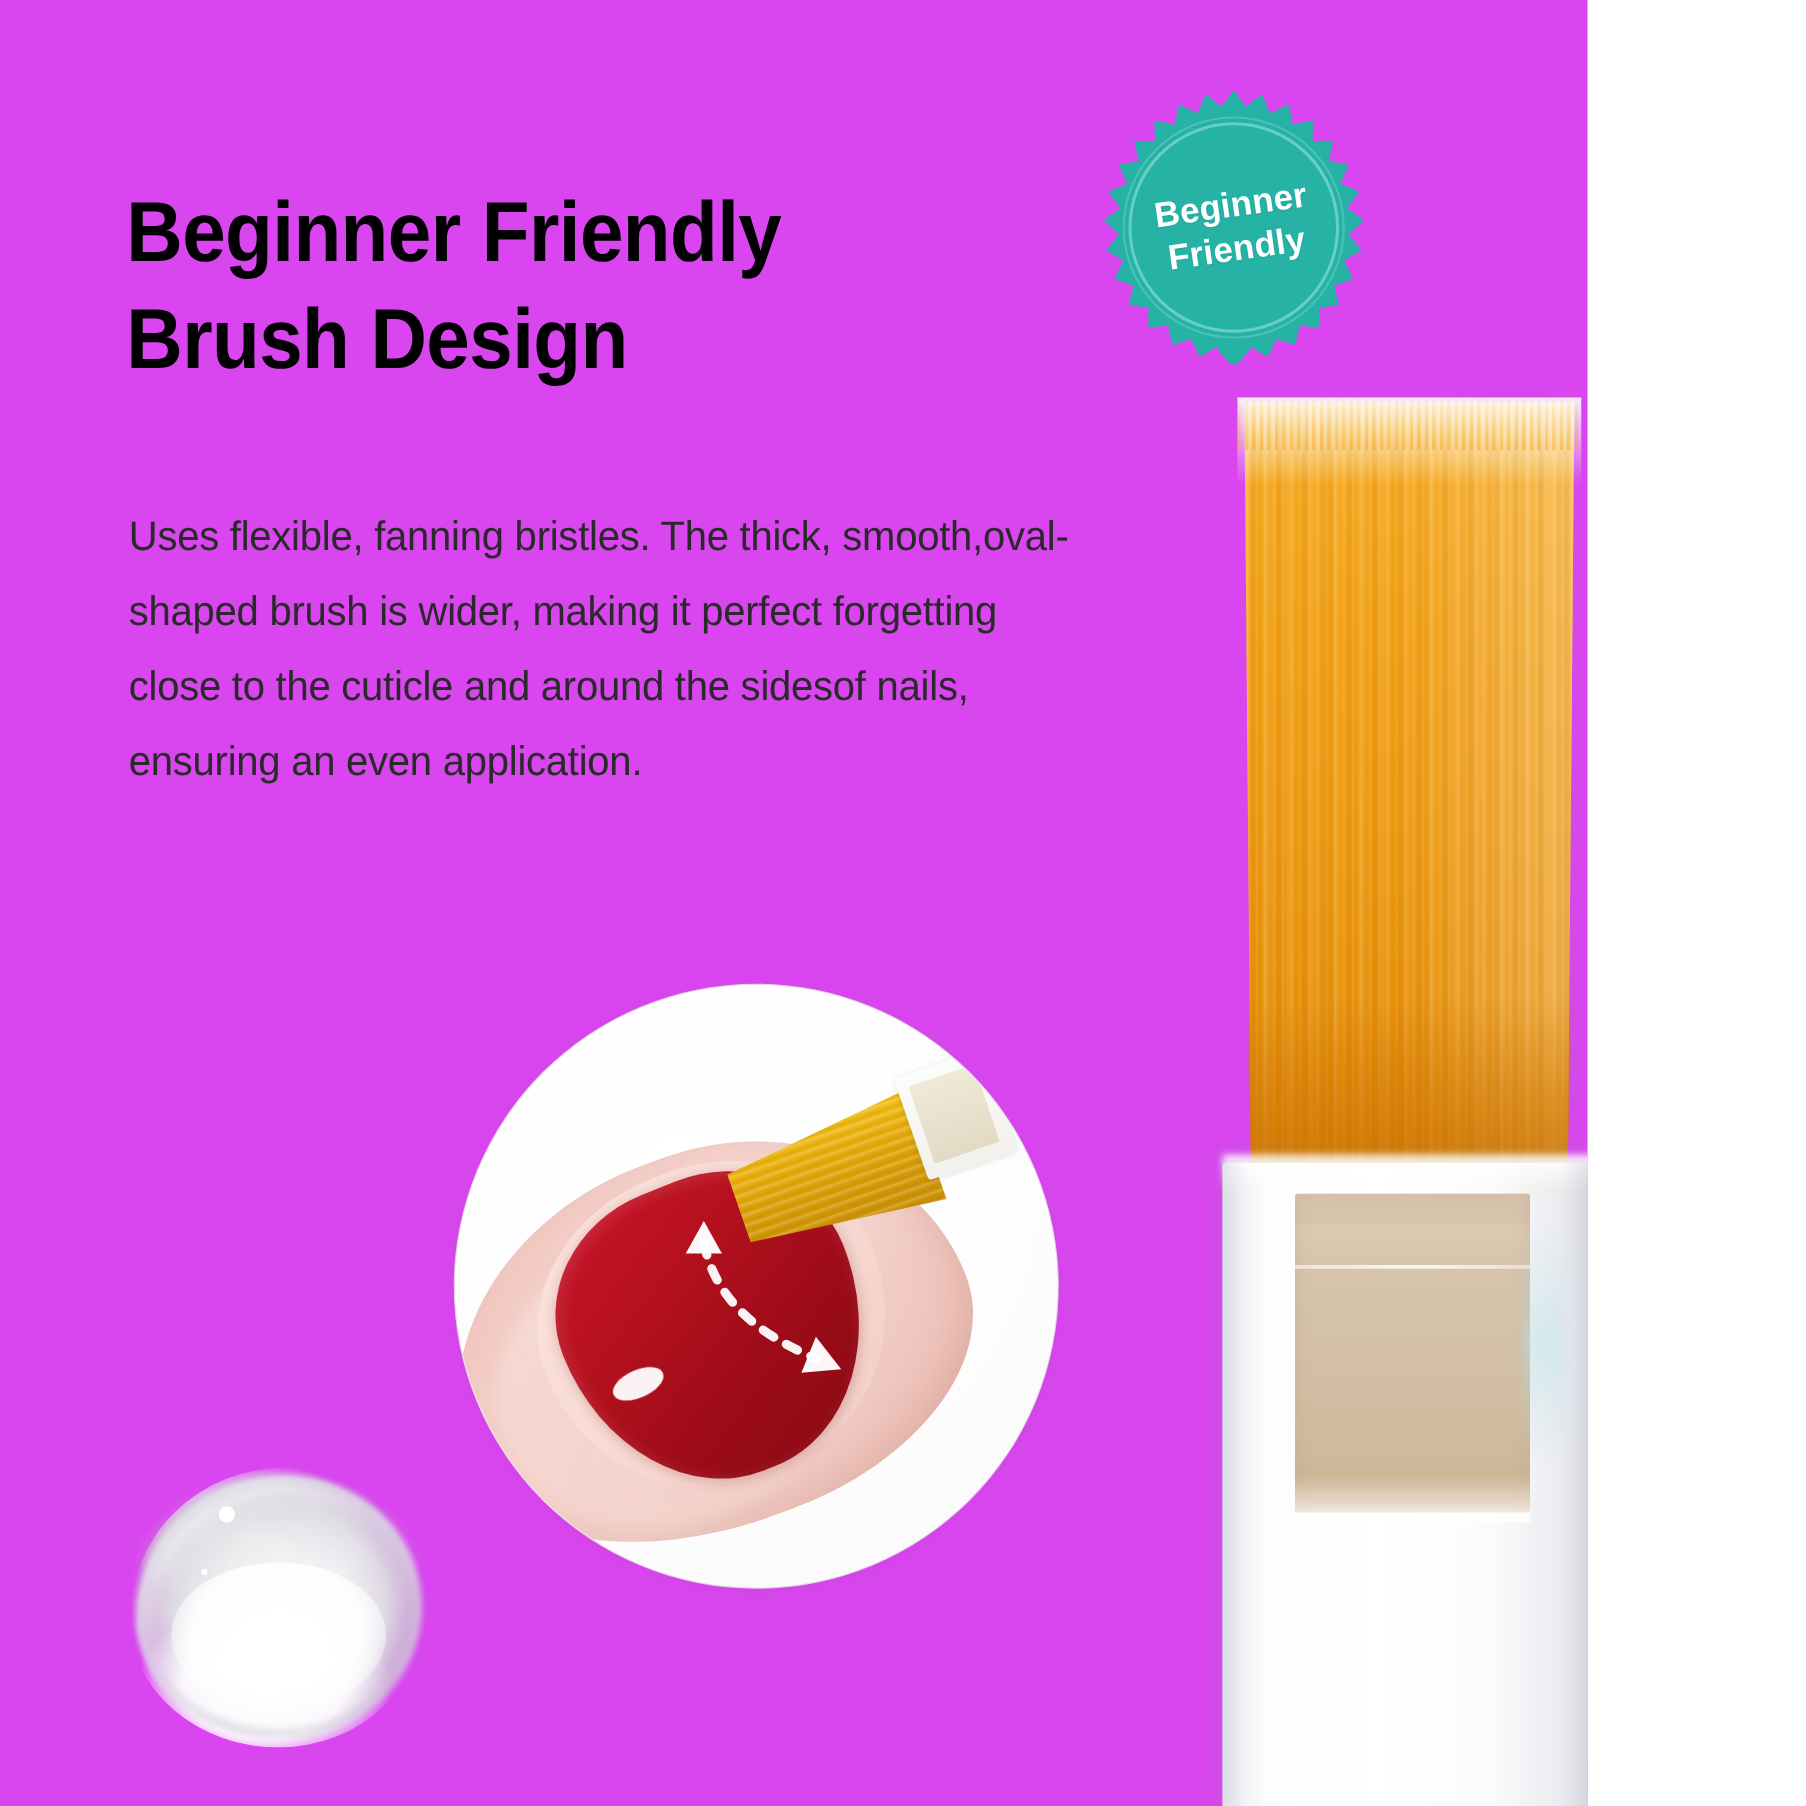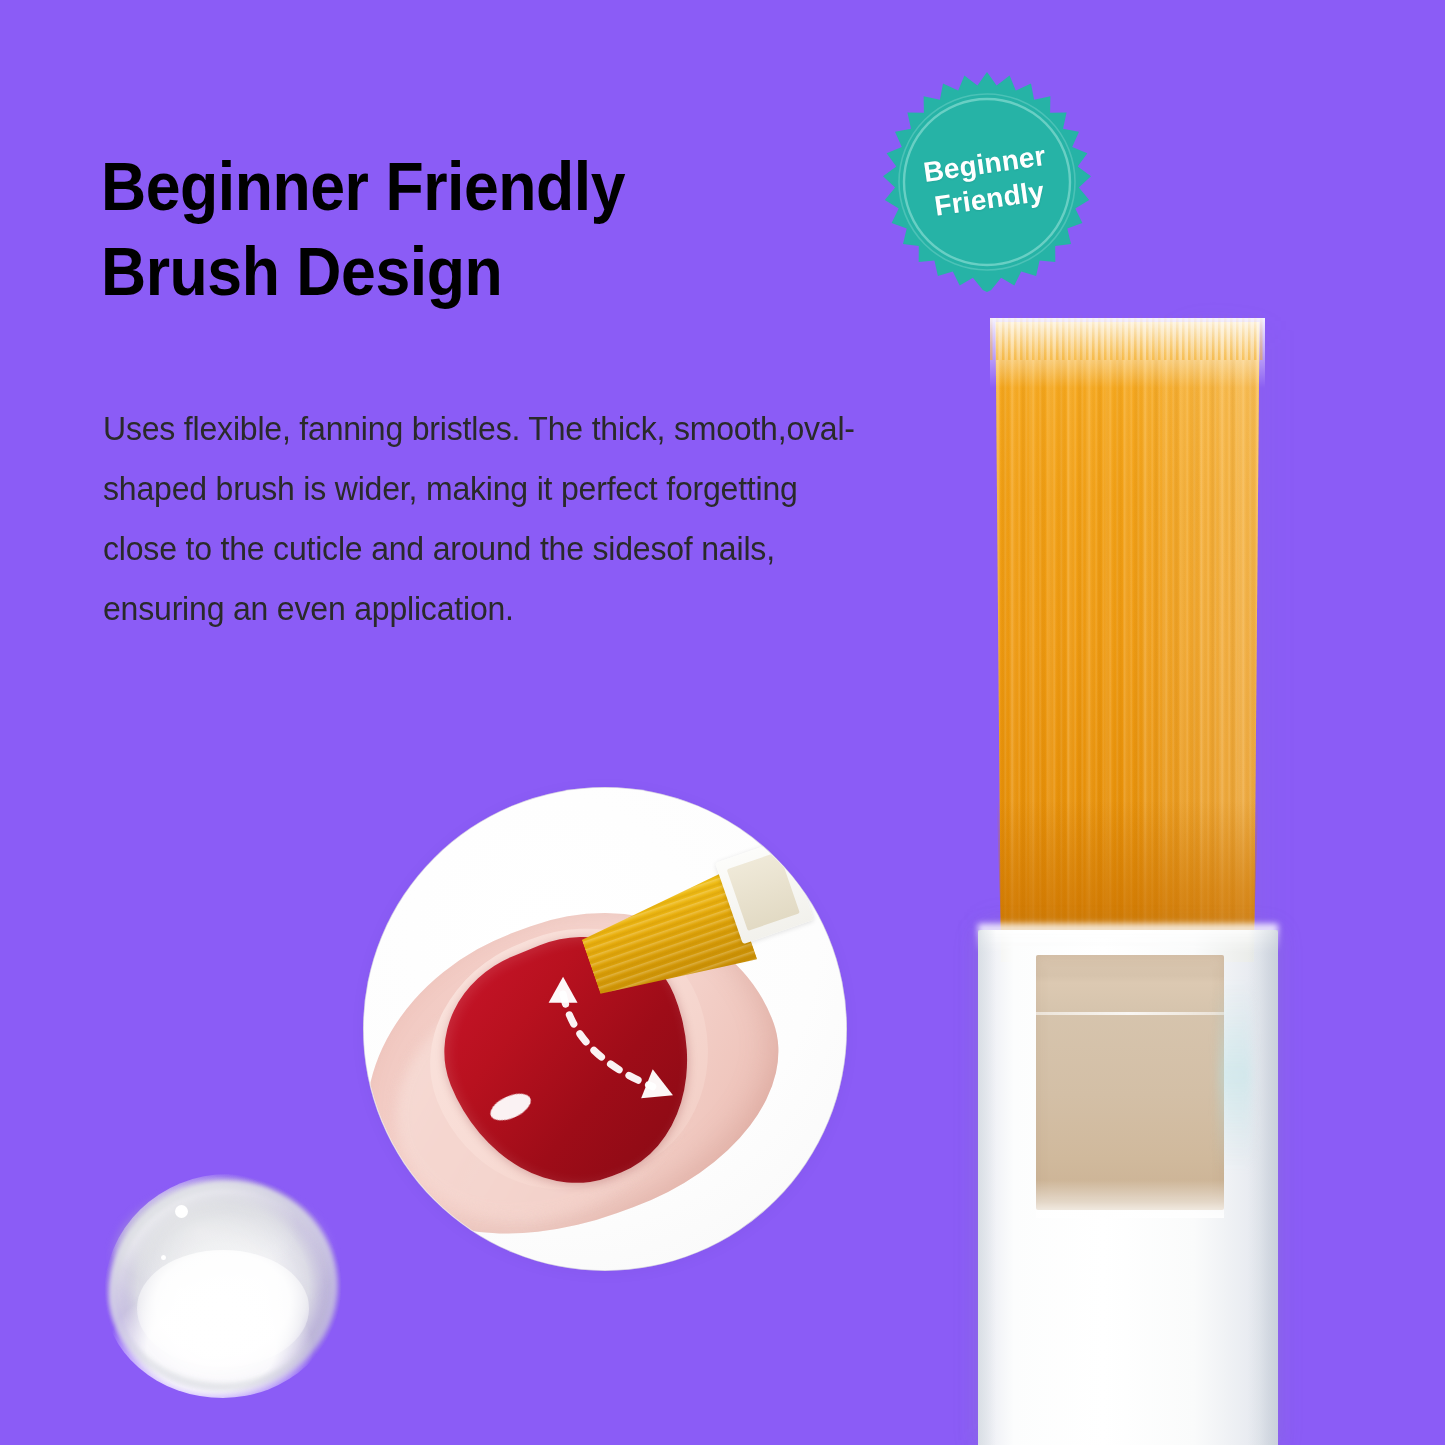--- a/index.html
+++ b/index.html
@@ -2,21 +2,21 @@
 <html><head>
 <meta charset="utf-8">
 <style>
   html,body{margin:0;padding:0;}
   body{
     width:1445px;height:1445px;
     background:#ffffff;
     font-family:"Liberation Sans","DejaVu Sans",sans-serif;
     overflow:hidden;position:relative;
   }
-  .stage{position:absolute;inset:0;width:1445px;height:1445px;overflow:hidden;background:#8b5cf6;}
+  .stage{position:absolute;inset:0;width:1270px;height:1445px;overflow:hidden;background:#d946ef;}
 
   
   .heading{
     position:absolute;left:101px;top:98px;width:760px;
     font-size:68px;line-height:1.26;
     font-weight:700;color:#000000;
     letter-spacing:-0.5px;
     font-stretch:condensed;
     transform:scaleX(0.92);transform-origin:left top;
   }

